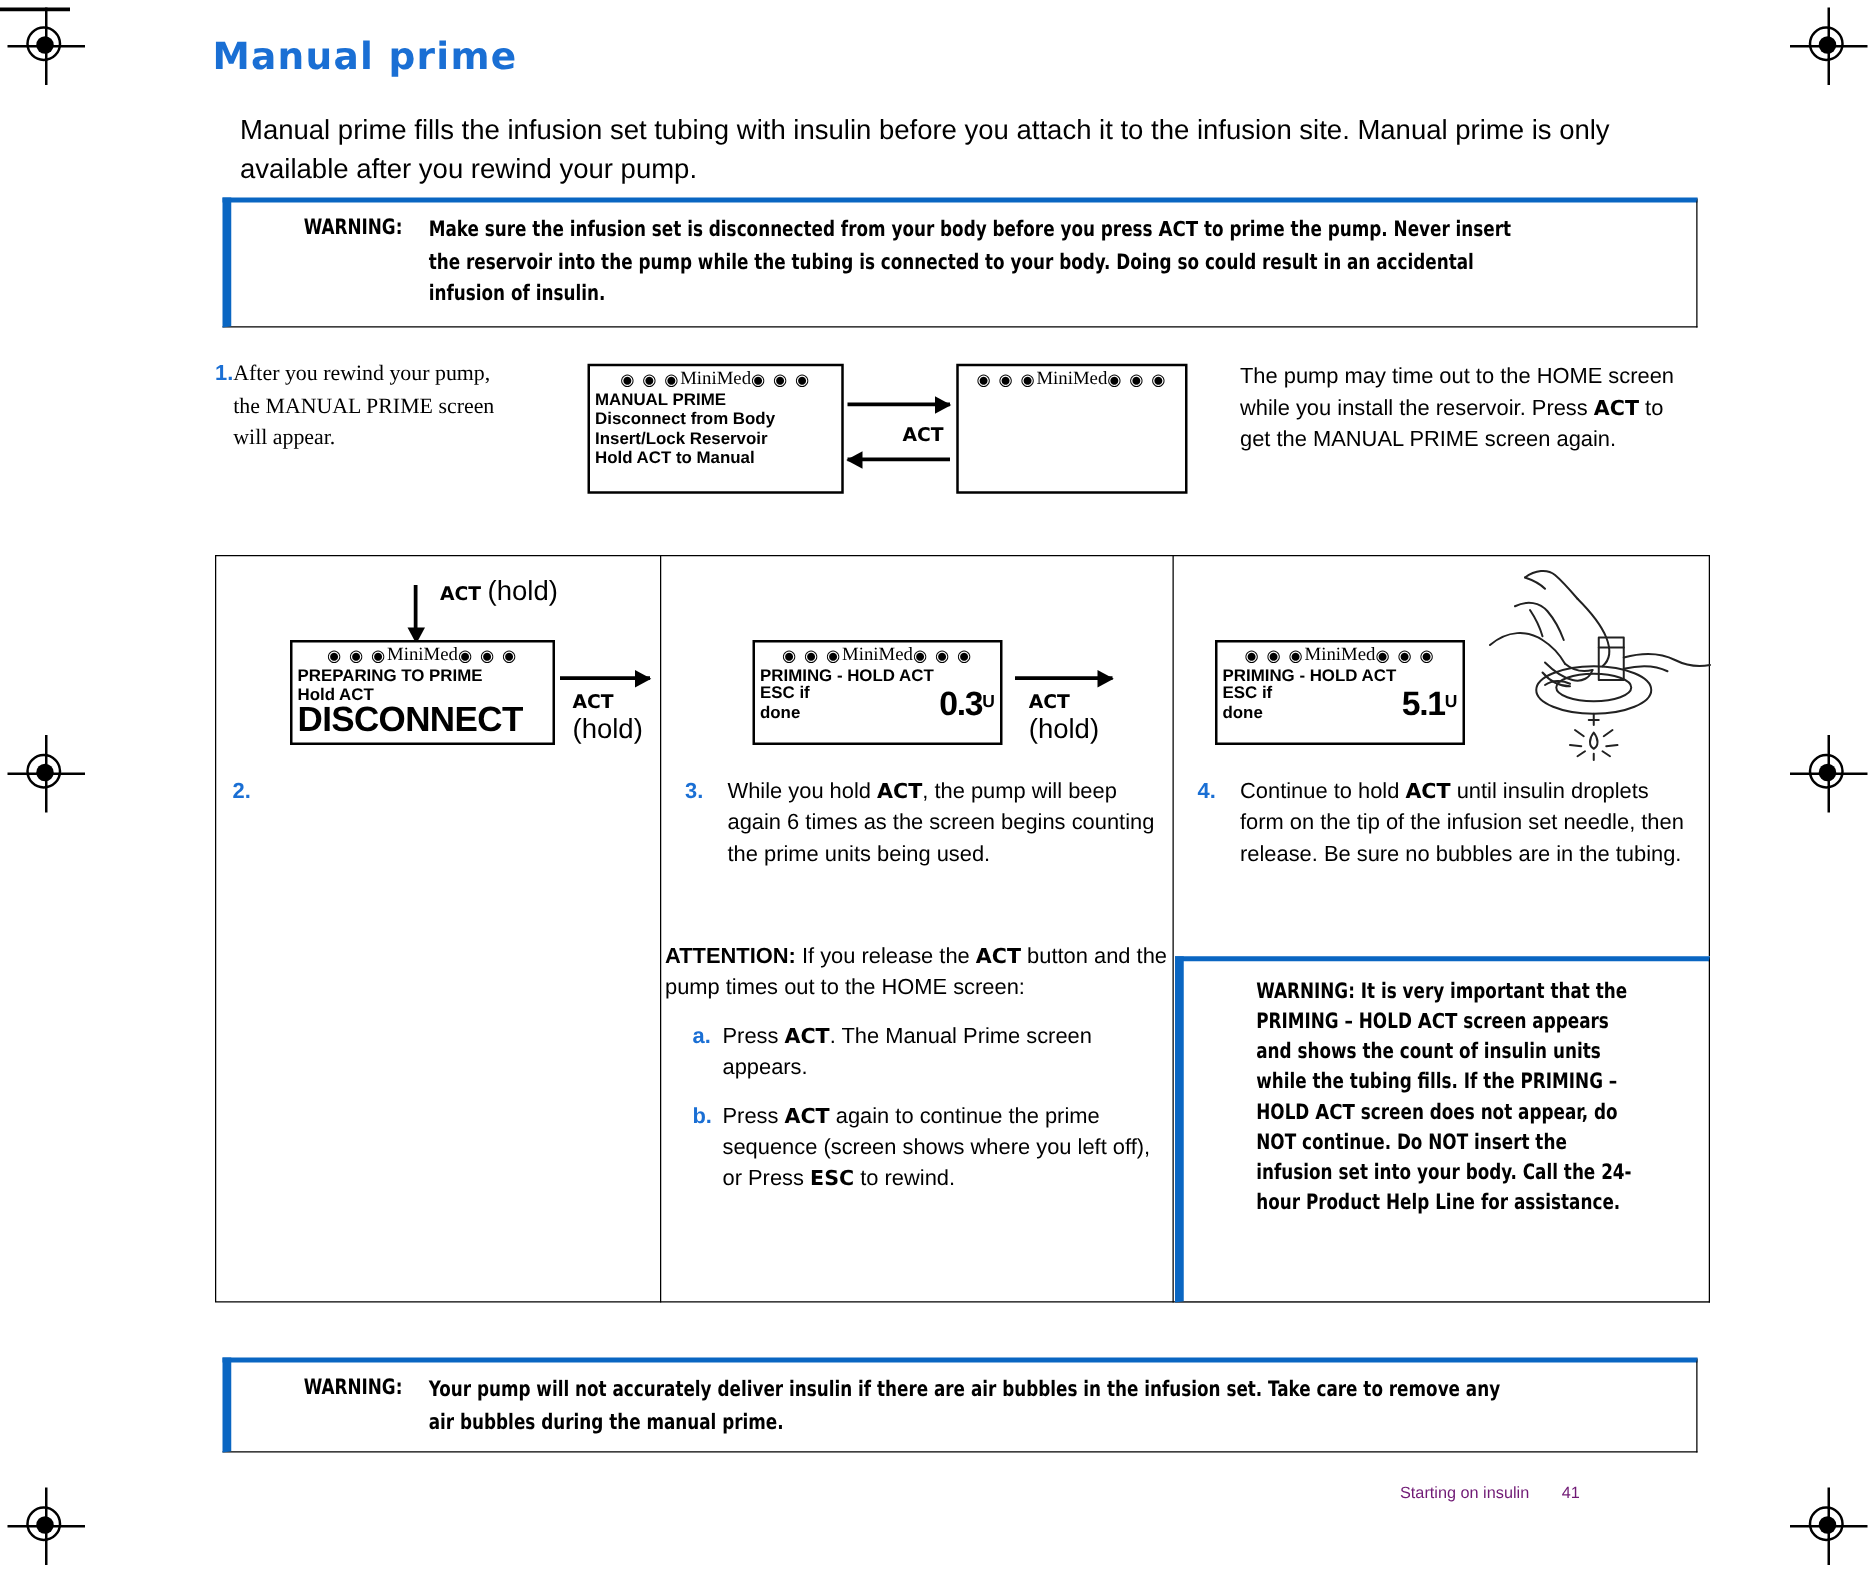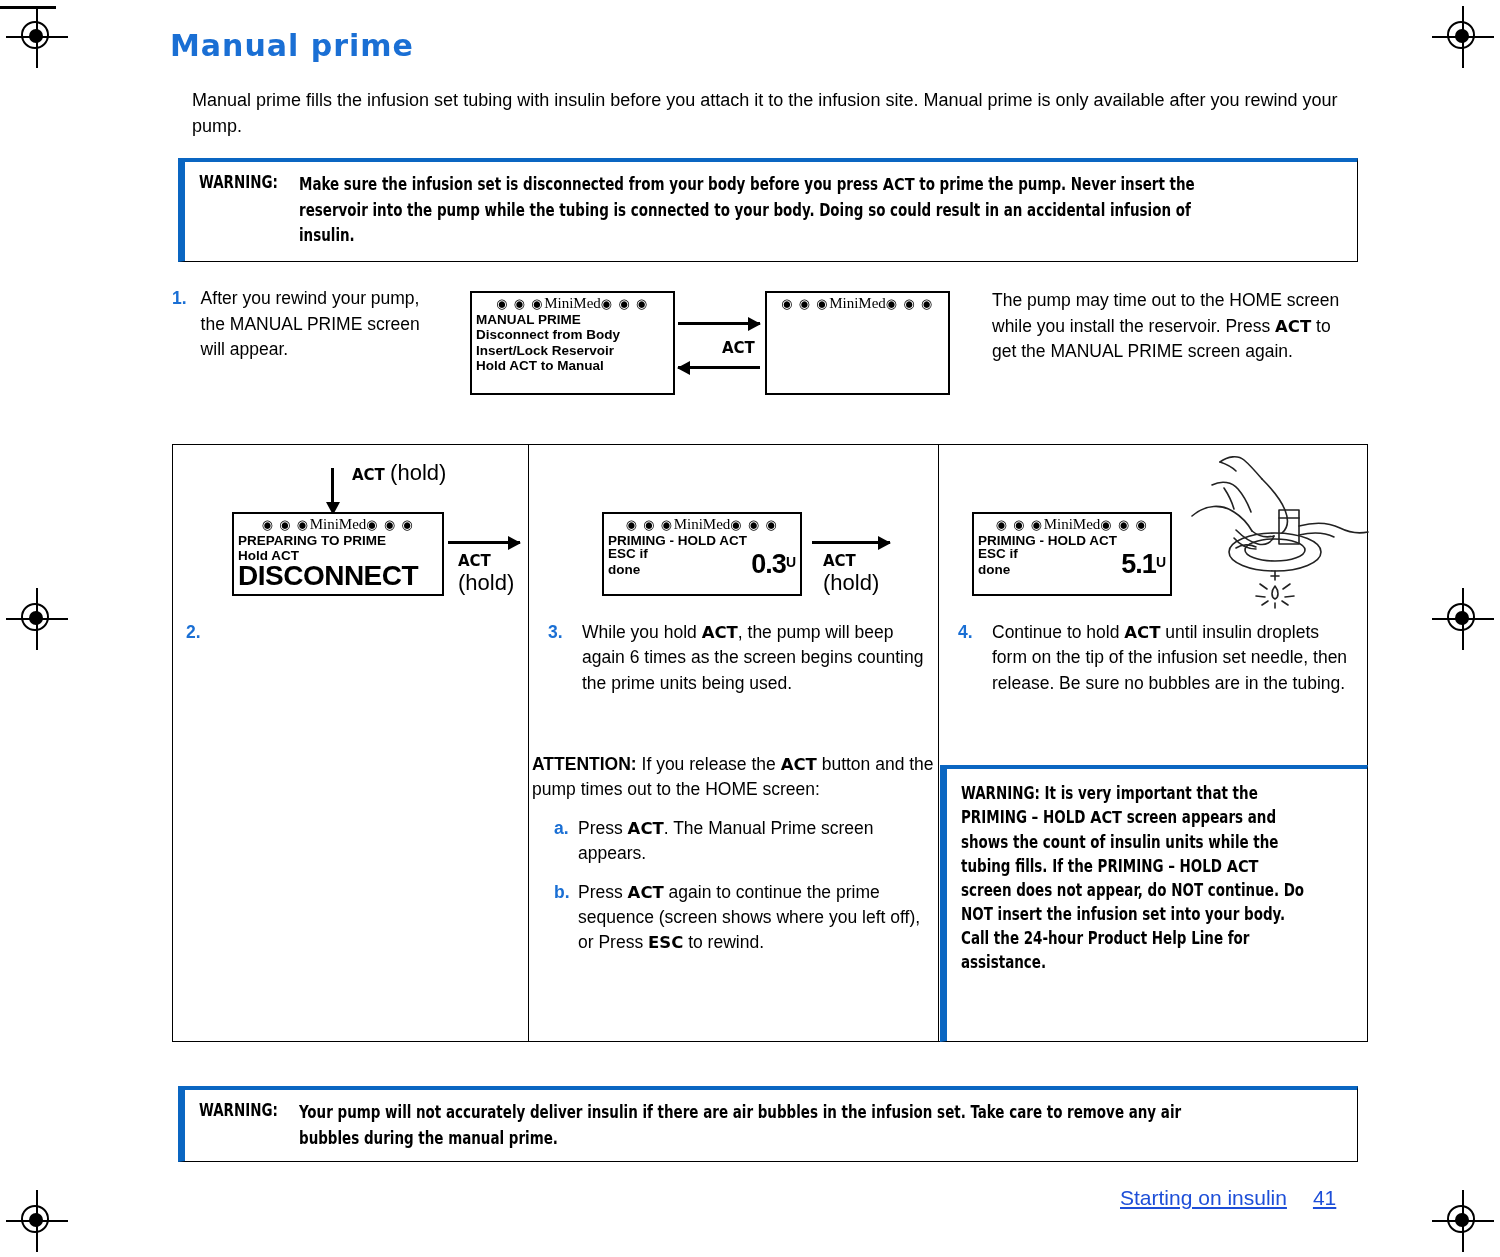--- a/index.html
+++ b/index.html
@@ -27,33 +27,33 @@
     position:absolute;left:170px;top:28px;
     margin:0;
     font-size:30px;font-weight:bold;
     color:#1a6fd4;
     letter-spacing:1px;
     font-family:"DejaVu Sans", sans-serif;
   }
 
   .intro{
     position:absolute;left:192px;top:88px;width:1165px;
-    font-size:18px;line-height:1.42;
+    font-size:22px;line-height:1.42;
   }
 
   
   .warnbox{
     position:absolute;
     box-sizing:border-box;
     border:1px solid #000;
     border-left:7px solid #0a66c2;
     border-top:4px solid #0a66c2;
     background:#fff;
   }
-  .warnbox .inner{display:flex;padding:10px 12px 12px 14px;}
+  .warnbox .inner{display:flex;padding:10px 12px 12px 14px;margin-left:44px;}
   .warnbox .wlabel{
     font-weight:bold;font-size:17px;white-space:nowrap;
     font-family:"DejaVu Sans Condensed","DejaVu Sans",sans-serif;
     transform:scaleX(.88);transform-origin:left center;
     padding-right:6px;
   }
   .warnbox .wtext{
     font-weight:bold;font-size:17px;line-height:1.5;
     font-family:"DejaVu Sans Condensed","DejaVu Sans",sans-serif;
     transform:scaleX(.88);transform-origin:left center;
@@ -62,21 +62,21 @@
   }
   #warn-top{left:178px;top:158px;width:1180px;height:104px;}
   #warn-bottom{left:178px;top:1086px;width:1180px;height:76px;}
 
   
   .step1-text{
     position:absolute;left:172px;top:286px;width:275px;
     font-size:17.5px;line-height:1.46;
   }
   .step1-text .num{color:#1a6fd4;font-weight:bold;}
-  .step1-body{display:inline-block;margin-left:14px;vertical-align:top;width:228px;}
+  .step1-body{display:inline-block;margin-left:0;vertical-align:top;width:228px;font-family:Liberation Serif, serif;}
 
   .note-right{
     position:absolute;left:992px;top:288px;width:350px;
     font-size:17.5px;line-height:1.47;
   }
 
   
   .lcd{
     position:absolute;box-sizing:border-box;
     border:2.5px solid #000;background:#fff;
@@ -153,21 +153,21 @@
   #warn-col3 .inner{padding:12px 12px 10px 14px;}
   #warn-col3 .wtext{font-size:17px;line-height:1.42;width:112%;margin-left:0;}
 
   b, .b{font-weight:bold;}
   .actb{font-weight:bold;font-family:"DejaVu Sans", sans-serif;font-size:16.5px;}
 
   
   .hand{position:absolute;left:1178px;top:452px;width:200px;height:158px;}
 
   
-  .footer{position:absolute;left:1120px;top:1186px;font-size:21px;color:#1d4ed8;text-decoration:underline;}
+  .footer{position:absolute;left:1120px;top:1186px;font-size:13px;color:#701a75;}
   .footer .pg{margin-left:26px;}
 </style>
 </head>
 <body>
 
 <div class="regmark" style="left:6px;top:6px;">
   <div class="h"></div>
     <div class="v"></div>
     <div class="ring"></div>
     <div class="dot"></div>

